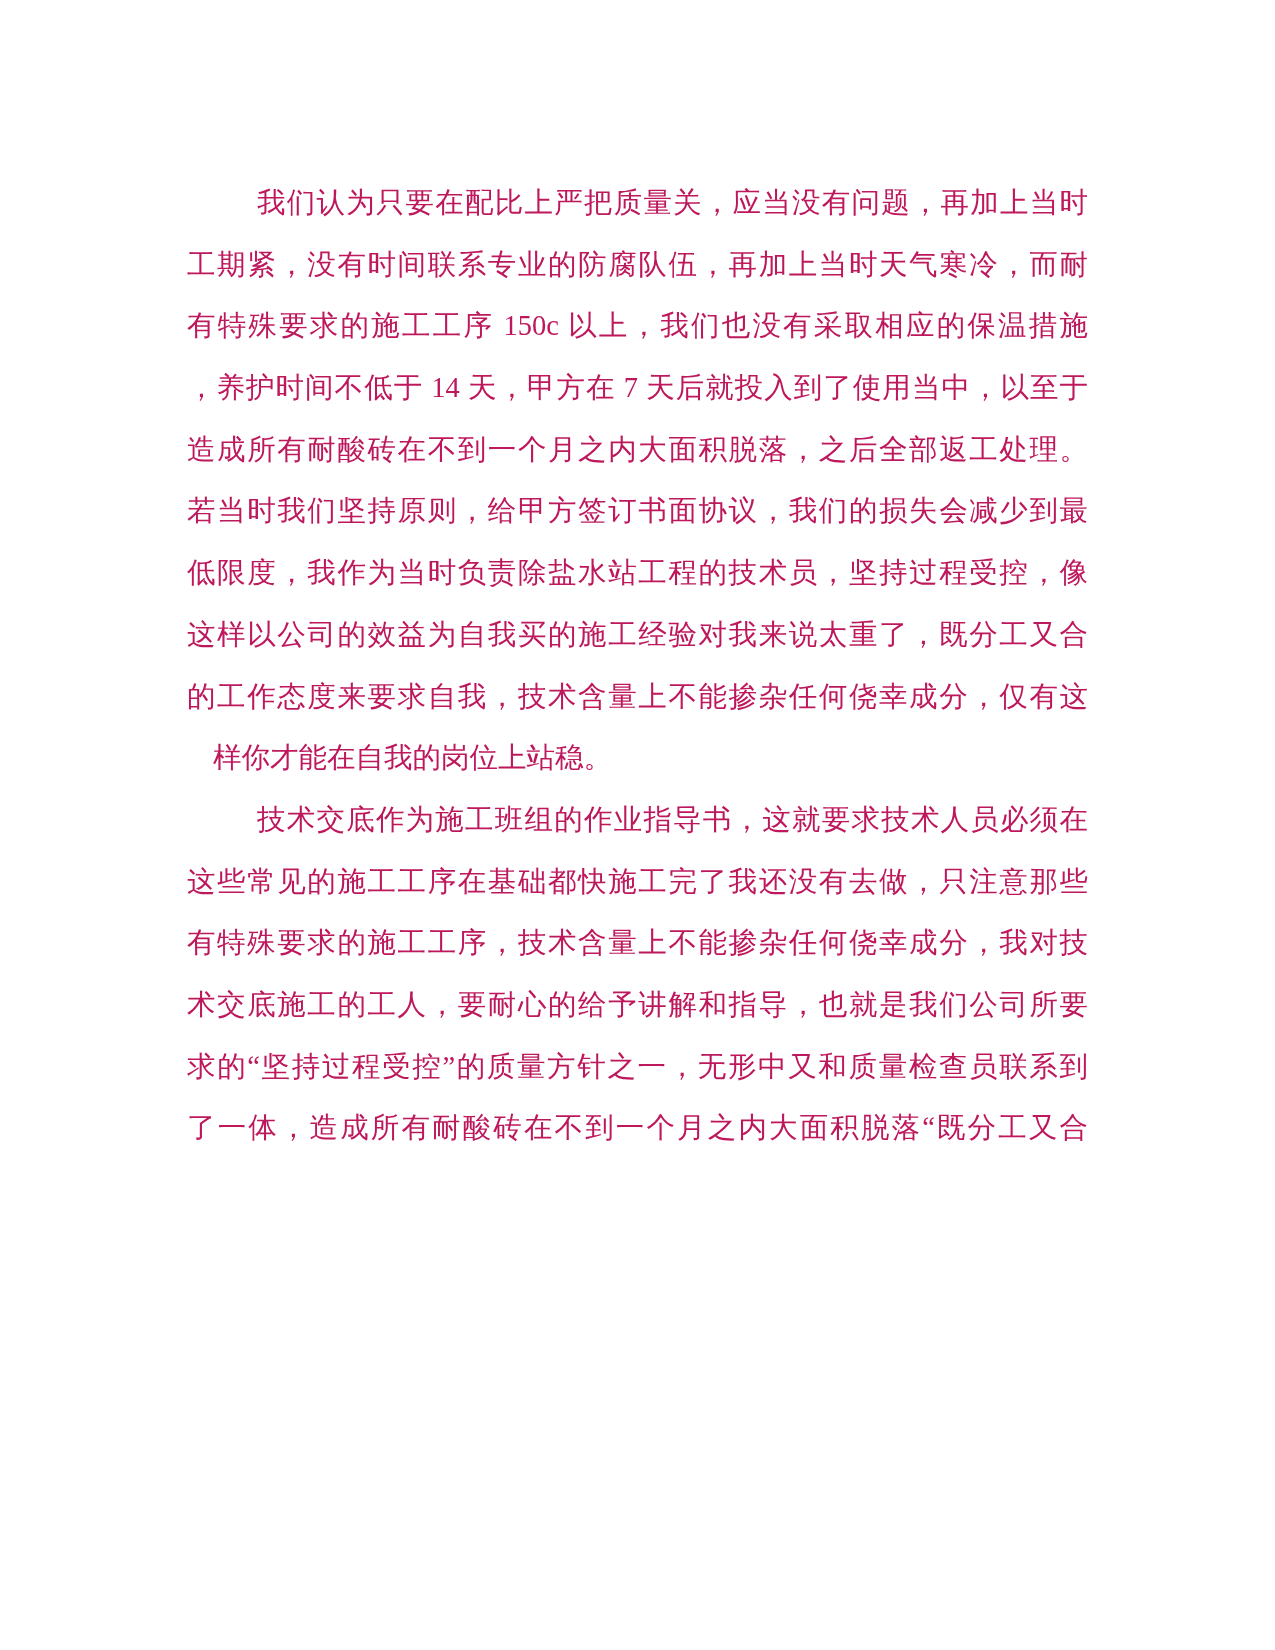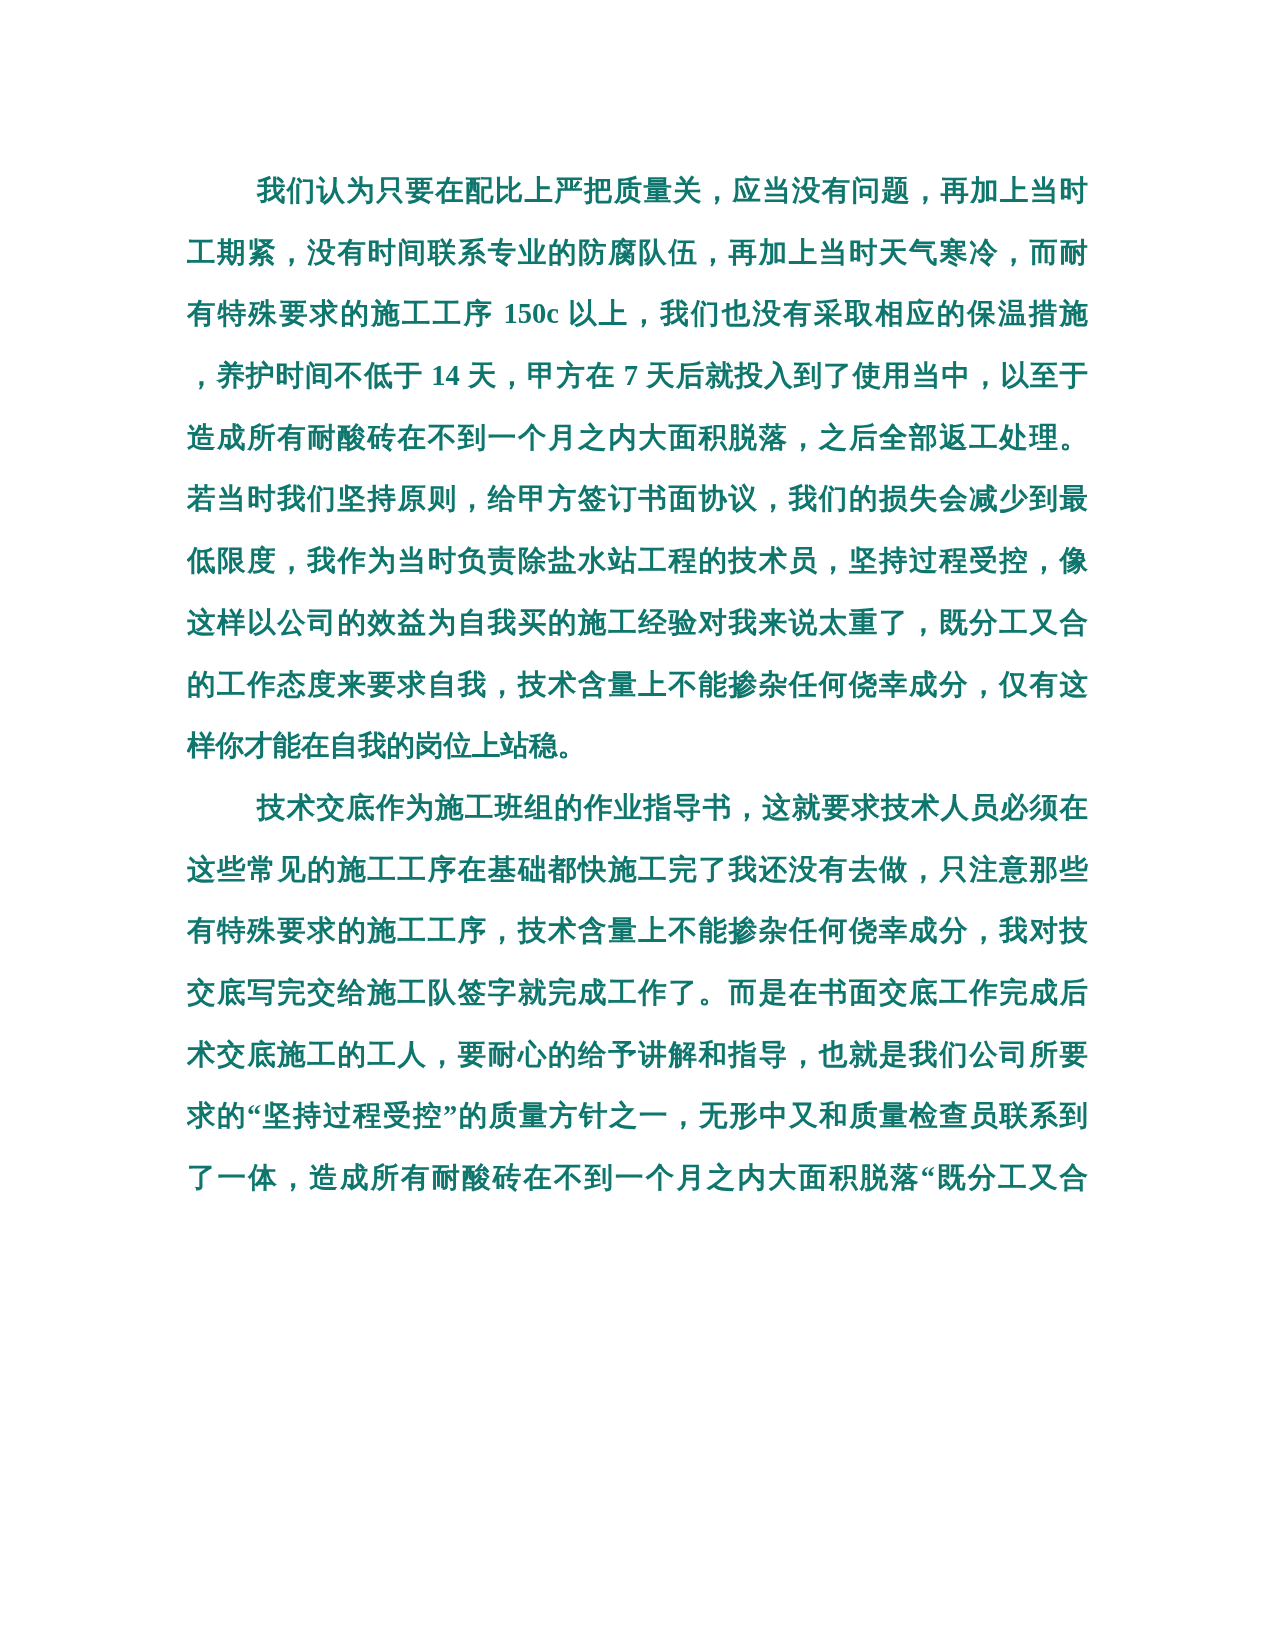--- a/index.html
+++ b/index.html
@@ -11,42 +11,43 @@
     position: relative;
     width: 1275px;
     height: 1650px;
     background: #ffffff;
     overflow: hidden;
     font-family: "Liberation Serif", "DejaVu Serif", serif;
   }
   .text-block {
     position: absolute;
     left: 187px;
-    top: 160px;
+    top: 172px;
     width: 901px;
-    color: #0f766e;
+    color: #be185d;
     font-size: 28.5px;
     line-height: 61.7px;
-    font-weight: 700;
+    font-weight: 400;
   }
   .para {
     margin: 0;
     padding: 0;
   }
   .line {
     text-align: justify;
     text-align-last: justify;
     height: 61.7px;
     overflow: hidden;
   }
   .line.indent {
     text-indent: 70px;
   }
   .line.short {
     text-align-last: left;
+    margin-left: 26px;
   }
 </style>
 </head>
 <body>
 
 <div class="page">
   <div class="text-block">
 
     <div class="para">
       <div class="line indent">我们认为只要在配比上严把质量关，应当没有问题，再加上当时</div>
@@ -58,20 +59,19 @@
       <div class="line">低限度，我作为当时负责除盐水站工程的技术员，坚持过程受控，像</div>
       <div class="line">这样以公司的效益为自我买的施工经验对我来说太重了，既分工又合</div>
       <div class="line">的工作态度来要求自我，技术含量上不能掺杂任何侥幸成分，仅有这</div>
       <div class="line short">样你才能在自我的岗位上站稳。</div>
     </div>
 
     <div class="para">
       <div class="line indent">技术交底作为施工班组的作业指导书，这就要求技术人员必须在</div>
       <div class="line">这些常见的施工工序在基础都快施工完了我还没有去做，只注意那些</div>
       <div class="line">有特殊要求的施工工序，技术含量上不能掺杂任何侥幸成分，我对技</div>
-      <div class="line">交底写完交给施工队签字就完成工作了。而是在书面交底工作完成后</div>
       <div class="line">术交底施工的工人，要耐心的给予讲解和指导，也就是我们公司所要</div>
       <div class="line">求的“坚持过程受控”的质量方针之一，无形中又和质量检查员联系到</div>
       <div class="line">了一体，造成所有耐酸砖在不到一个月之内大面积脱落“既分工又合</div>
     </div>
 
   </div>
 </div>
 
 </body></html>

